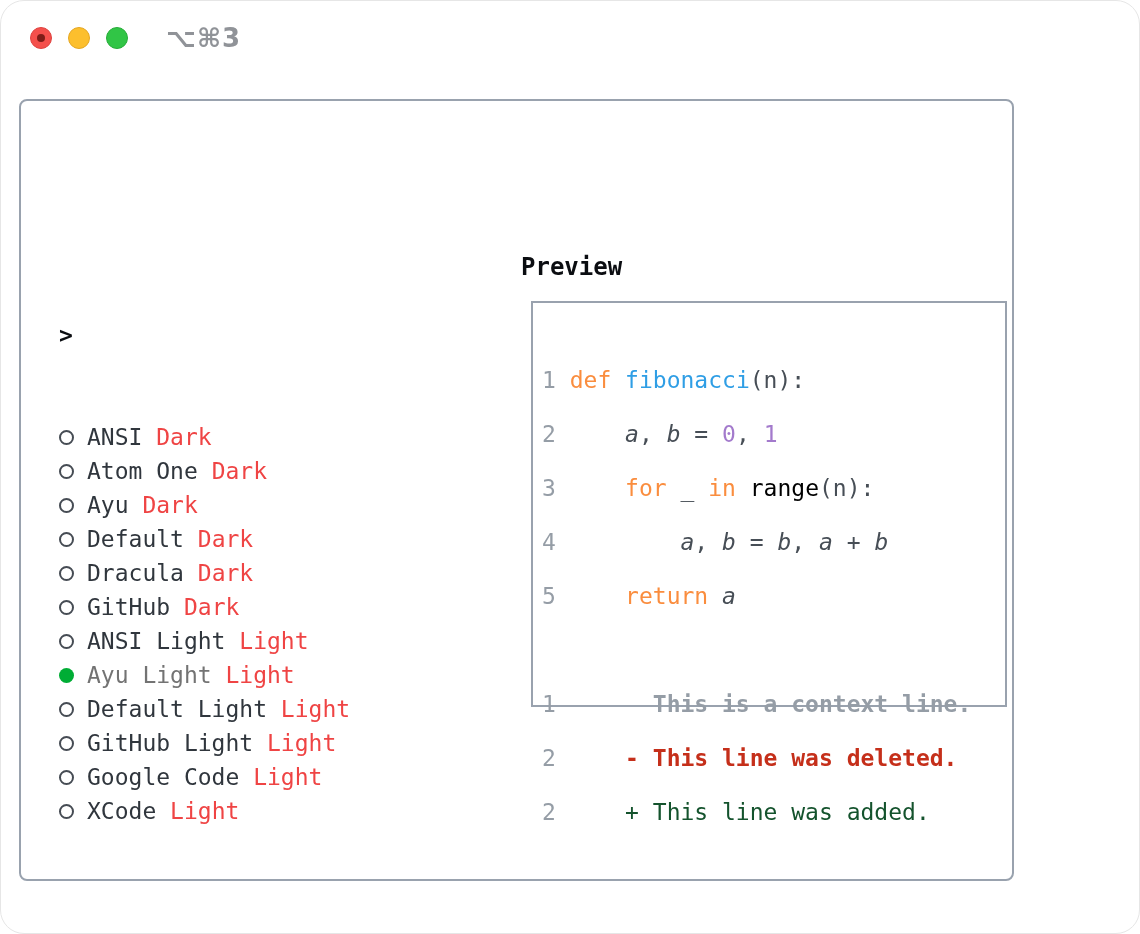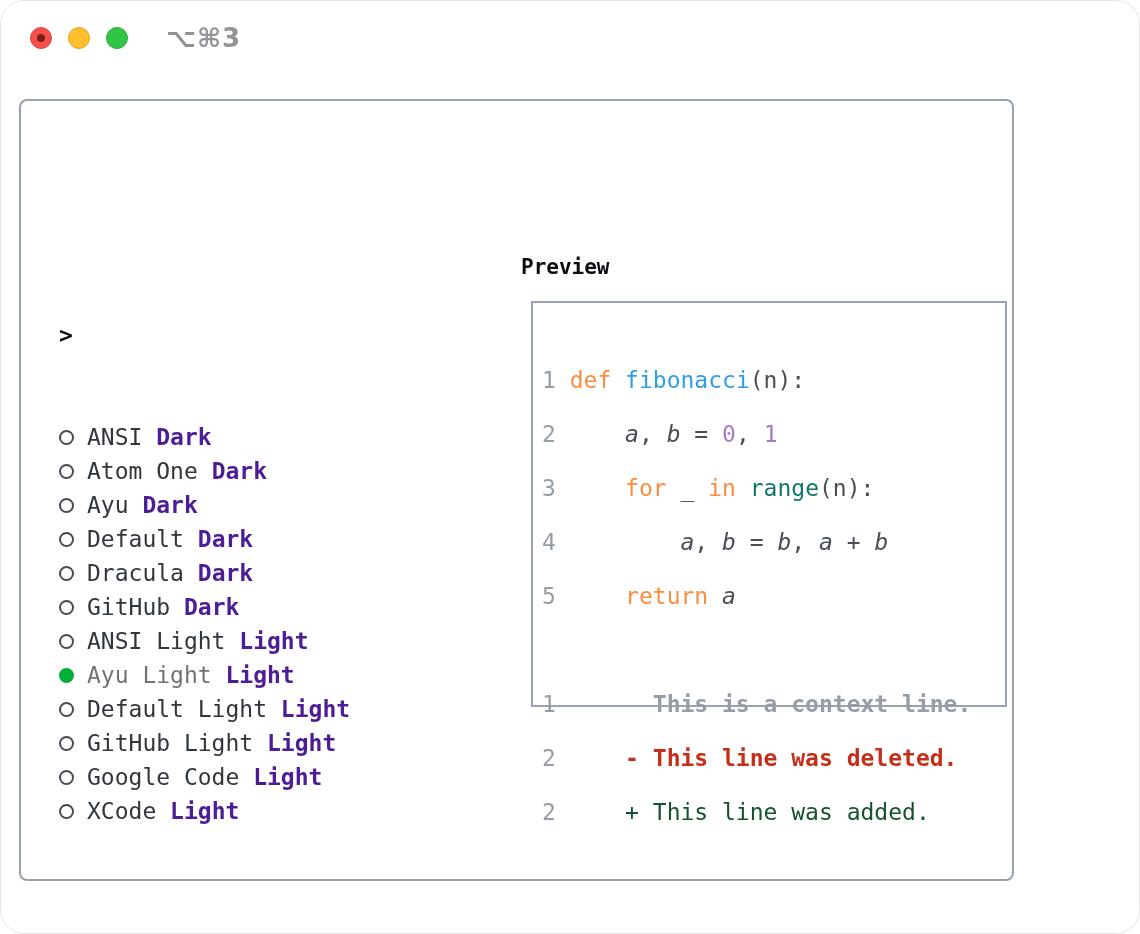--- a/index.html
+++ b/index.html
@@ -42,45 +42,45 @@
   }
   .row { height: 34px; display: flex; align-items: center; }
   .hdr { font-weight: 700; color: #0b0d11; }
   .prompt { display: inline-block; width: 28px; font-weight: 700; color: #0b0d11; }
   .radio {
     display: inline-block; width: 15px; height: 15px; margin-right: 13px;
     border-radius: 50%; border: 2px solid #464c54; flex: 0 0 15px;
   }
   .radio.sel { border: none; background: #00ad35; }
   .item-name { color: #30363d; }
-  .item-variant { color: #4c1d95; font-weight: bold; }
+  .item-variant { color: #ef4444; }
   .row.selected .item-name { color: #737373; }
 
   
   .preview-hdr {
     position: absolute; left: 500px; top: 149px;
-    font-size: 21px; line-height: 34px; font-weight: 700; color: #0b0d11;
+    font-size: 24px; line-height: 34px; font-weight: 700; color: #0b0d11;
   }
   .preview-box {
     position: absolute; left: 510px; top: 200px;
     width: 476px; height: 406px;
     border: 2px solid #99a2ae; background: #ffffff;
   }
   .code {
     position: absolute; left: 9px; top: 40px;
     font-size: 23px; line-height: 34px; white-space: pre;
   }
   .code-line { height: 34px; margin-top: 20px; }
   .s-ln   { color: #959da6; }
   .s-fg   { color: #474e56; }
   .s-var  { color: #474e56; font-style: italic; }
   .s-kw   { color: #fa8d3e; }
   .s-fn   { color: #2f9ee5; }
   .s-num  { color: #a37acc; }
-  .s-call { color: #0f766e; }
+  .s-call { color: #000000; }
   .s-ctx  { color: #959da6; font-weight: bold; }
   .s-del  { color: #c52f1a; font-weight: bold; }
   .s-add  { color: #14532d; }
 </style>
 </head>
 <body>
 
 <div class="traffic light-red">
     <div class="dot"></div>
   </div>

